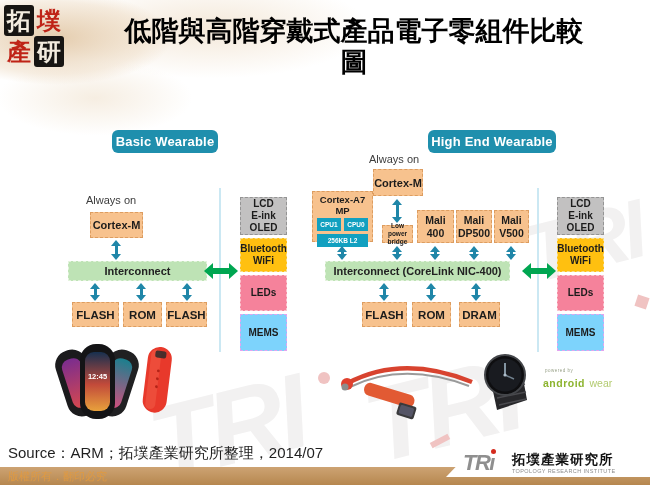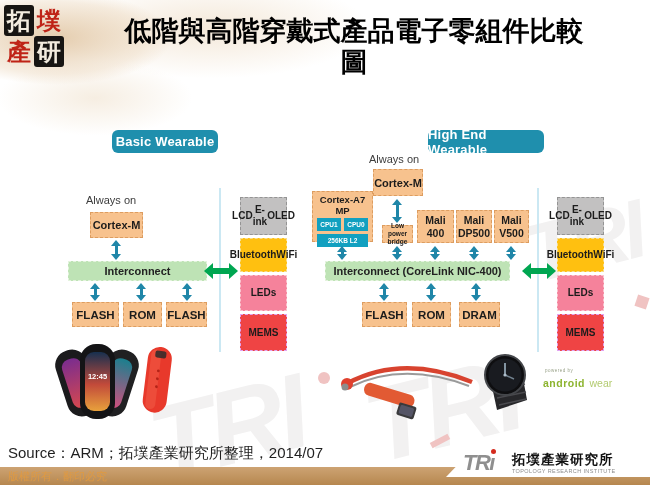--- a/index.html
+++ b/index.html
@@ -30,25 +30,25 @@
   
   .dheader { position:absolute; background:#1f8fad; color:#fff; font-size:13px; font-weight:bold; display:flex; align-items:center; justify-content:center; letter-spacing:.2px;border-radius:6px; }
 
   
   .box { position:absolute; display:flex; align-items:center; justify-content:center; text-align:center; }
   .orange { background:#f7c28e; border:1px dashed #dd9d60; color:#1c1c1c; font-weight:bold; font-size:11.5px; }
   .greenbar { background:#bee3b5; border:1px dashed #e4f3de; color:#222; font-weight:bold; font-size:11px; }
   .lbl { position:absolute; font-size:11px; color:#3c3c3c; text-align:left; }
 
   
-  .pbox { position:absolute; width:47px; display:flex; flex-direction:row; align-items:center; justify-content:center; font-weight:bold; color:#1c1c1c; font-size:10px; line-height:12px; text-align:center; }
+  .pbox { position:absolute; width:47px; display:flex; flex-direction:column; align-items:center; justify-content:center; font-weight:bold; color:#1c1c1c; font-size:10px; line-height:12px; text-align:center; }
   .p-gray { background:#c2c1c1; border:1px dashed #949494; }
   .p-yellow { background:#ffc010; border:1px dashed #f6dd90; }
   .p-pink { background:#f5829b; border:1px dashed #fac4cf; }
-  .p-magenta { background:#ef4444; border:1px dashed #e2a4f0; }
+  .p-magenta { background:#7dd3fc; border:1px dashed #e2a4f0; }
 
   
   .varrow { position:absolute; width:10px; }
   .varrow::before { content:""; position:absolute; top:0; left:0; border-left:5px solid transparent; border-right:5px solid transparent; border-bottom:6px solid #1f86a8; }
   .varrow::after { content:""; position:absolute; bottom:0; left:0; border-left:5px solid transparent; border-right:5px solid transparent; border-top:6px solid #1f86a8; }
   .varrow .stem { position:absolute; left:3.5px; top:5px; bottom:5px; width:3px; background:#1f86a8; }
 
   
   .harrow { position:absolute; height:16px; }
   .harrow::before { content:""; position:absolute; left:0; top:0; border-top:8px solid transparent; border-bottom:8px solid transparent; border-right:9px solid #00a651; }
@@ -153,21 +153,21 @@
     <div>E-ink</div>
     <div>OLED</div>
   </div>
   <div class="pbox p-yellow" style="left:240px;top:238px;height:34px;">
     <div>Bluetooth</div>
     <div>WiFi</div>
   </div>
   <div class="pbox p-pink" style="left:240px;top:275px;height:36px;">LEDs</div>
   <div class="pbox p-magenta" style="left:240px;top:314px;height:37px;">MEMS</div>
 
-  <div class="dheader" style="left:428px;top:130px;width:116px;height:23px;">High End Wearable</div>
+  <div class="dheader" style="left:428px;top:130px;width:128px;height:23px;text-align:right;">High End Wearable</div>
 
   <div class="lbl" style="left:369px;top:153px;width:60px;">Always on</div>
   <div class="box orange" style="left:373px;top:169px;width:50px;height:27px;font-size:11px;">Cortex-M</div>
 
   <div class="a7" style="left:312px;top:191px;width:61px;height:51px;">
     <div class="a7-title">Cortex-A7 MP</div>
     <div class="a7-cpus">
       <span class="chip chip-cpu">CPU1</span>
       <span class="chip chip-cpu">CPU0</span>
     </div>

